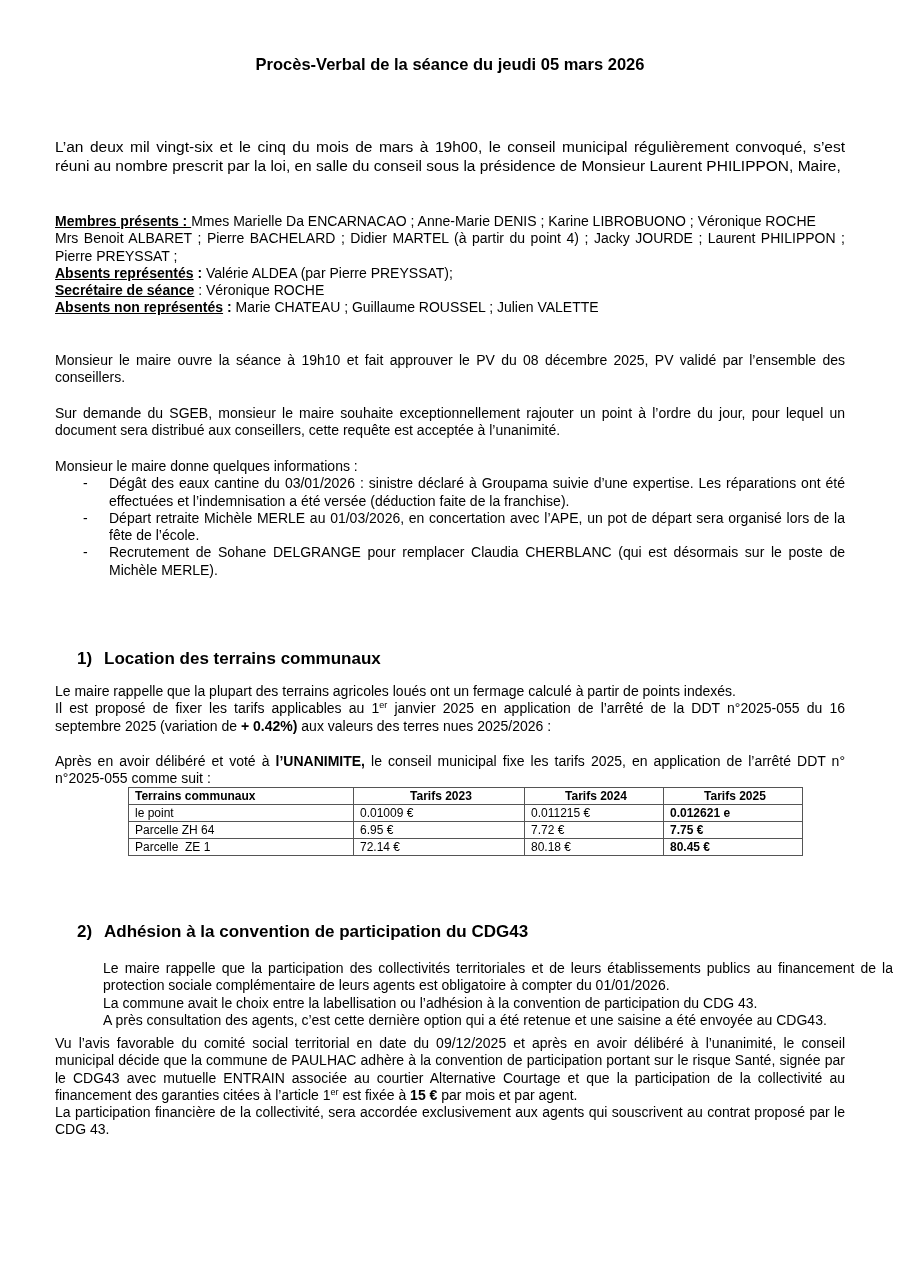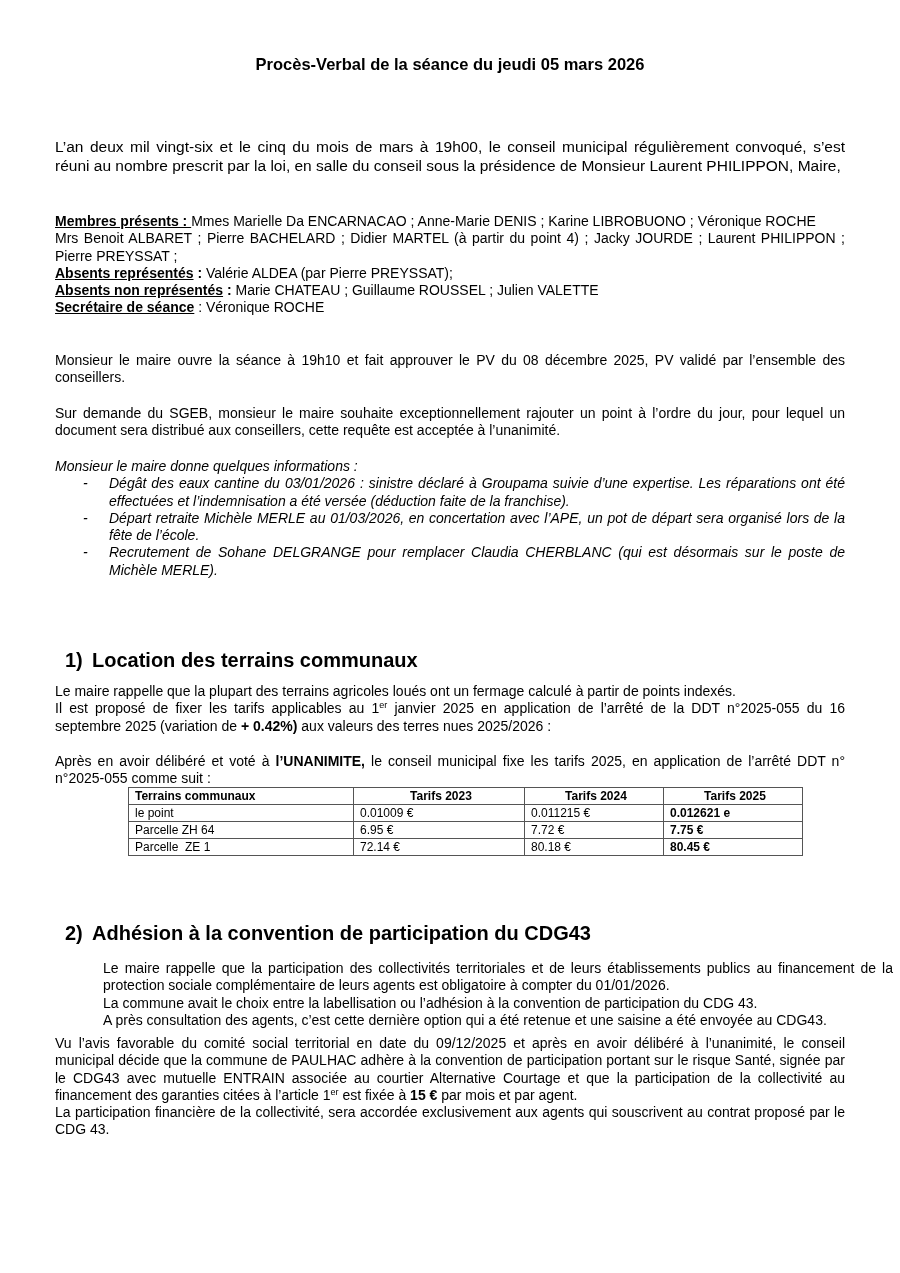--- a/index.html
+++ b/index.html
@@ -62,23 +62,23 @@
       padding-left: 54px;
     }
     ul.dash li::before {
       content: "-";
       position: absolute;
       left: 28px;
       top: 0;
     }
     .section-title {
       position: absolute;
-      left: 10px;
+      left: 22px;
       font-weight: bold;
-      font-size: 20px;
+      font-size: 17px;
     }
     .section-title .num {
       display: inline-block;
       width: 27px;
     }
     sup { font-size: 9px; line-height: 0; vertical-align: 5px; }
     table.tarifs {
       position: absolute;
       top: 787px;
       left: 73px;
@@ -109,28 +109,28 @@
 <div class="page">
 
   <div class="title">Procès-Verbal de la séance du jeudi 05 mars 2026</div>
 
   <p class="intro" style="margin:0;">L’an deux mil vingt-six et le cinq du mois de mars à 19h00, le conseil municipal régulièrement convoqué, s’est réuni au nombre prescrit par la loi, en salle du conseil sous la présidence de Monsieur Laurent PHILIPPON, Maire,</p>
 
   <div class="block" style="top:213px;">
     <div><span class="label-u">Membres présents : </span><span> Mmes Marielle Da ENCARNACAO ; Anne-Marie DENIS ; Karine LIBROBUONO ; Véronique ROCHE</span></div>
     <div>Mrs Benoit ALBARET ; Pierre BACHELARD ; Didier MARTEL (à partir du point 4) ; Jacky JOURDE ; Laurent PHILIPPON ; Pierre PREYSSAT ;</div>
     <div><span class="label-u">Absents représentés</span><span class="b"> : </span><span> Valérie ALDEA (par Pierre PREYSSAT);</span></div>
+    <div><span class="label-u">Secrétaire de séance</span><span> : Véronique ROCHE</span></div>
     <div><span class="label-u">Absents non représentés</span><span class="b"> :</span><span> Marie CHATEAU ; Guillaume ROUSSEL ; Julien VALETTE</span></div>
-    <div><span class="label-u">Secrétaire de séance</span><span> : Véronique ROCHE</span></div>
   </div>
 
   <div class="block" style="top:352px;">Monsieur le maire ouvre la séance à 19h10 et fait approuver le PV du 08 décembre 2025, PV validé par l’ensemble des conseillers.</div>
   <div class="block" style="top:405px;">Sur demande du SGEB, monsieur le maire souhaite exceptionnellement rajouter un point à l’ordre du jour, pour lequel un document sera distribué aux conseillers, cette requête est acceptée à l’unanimité.</div>
 
-  <div class="block" style="top:458px;font-style:italic;">
+  <div class="block" style="top:458px;">
     <div>Monsieur le maire donne quelques informations :</div>
     <ul class="dash">
       <li>Dégât des eaux cantine du 03/01/2026 : sinistre déclaré à Groupama suivie d’une expertise. Les réparations ont été effectuées et l’indemnisation a été versée (déduction faite de la franchise).</li>
       <li>Départ retraite Michèle MERLE au 01/03/2026, en concertation avec l’APE, un pot de départ sera organisé lors de la fête de l’école.</li>
       <li>Recrutement de Sohane DELGRANGE pour remplacer Claudia CHERBLANC (qui est désormais sur le poste de Michèle MERLE).</li>
     </ul>
   </div>
 
   <div class="section-title" style="top:649px;">
     <span class="num">1)</span><span>Location des terrains communaux</span>

